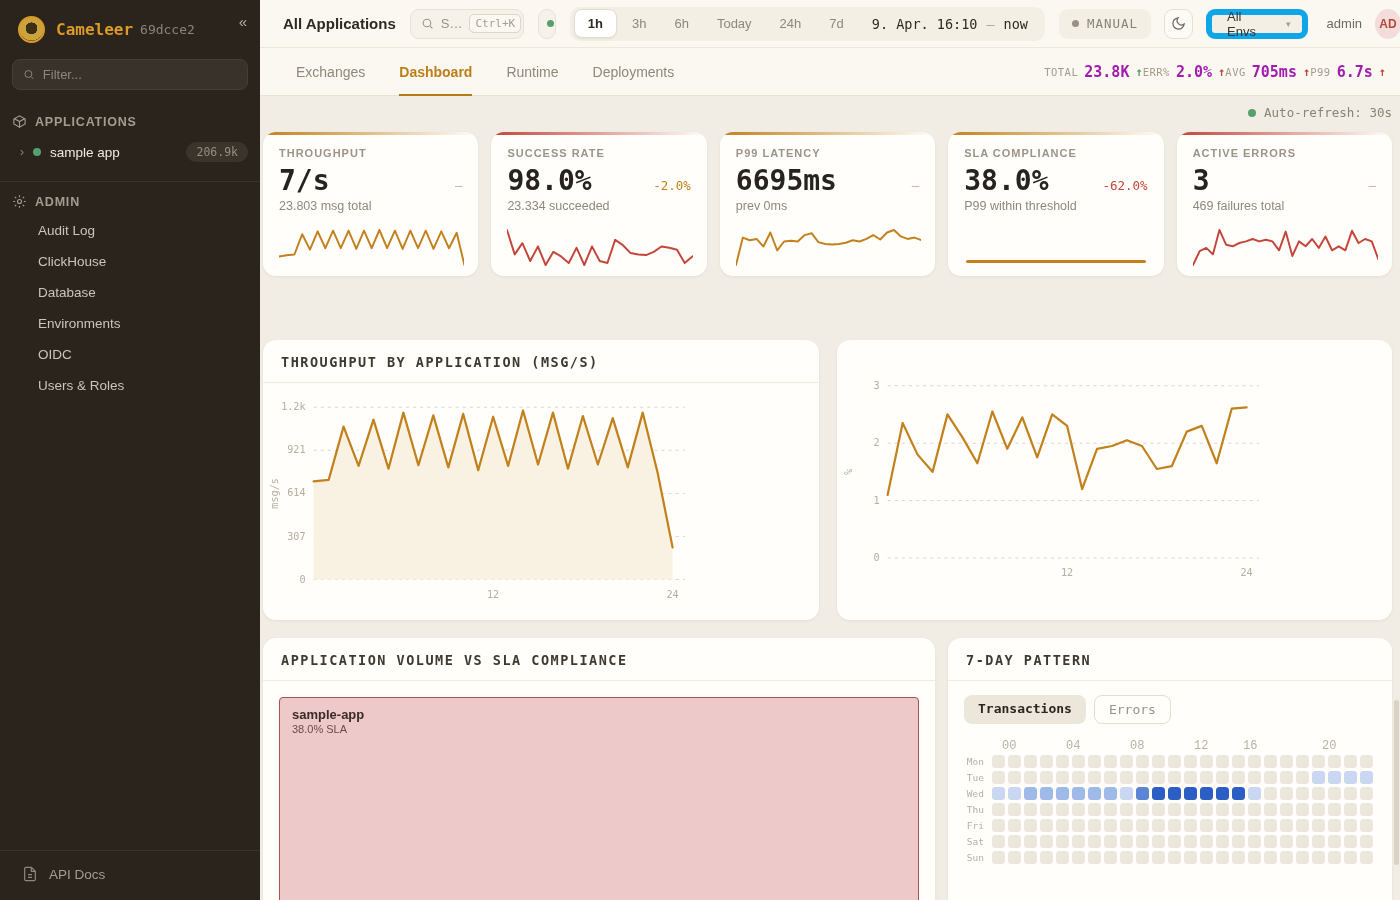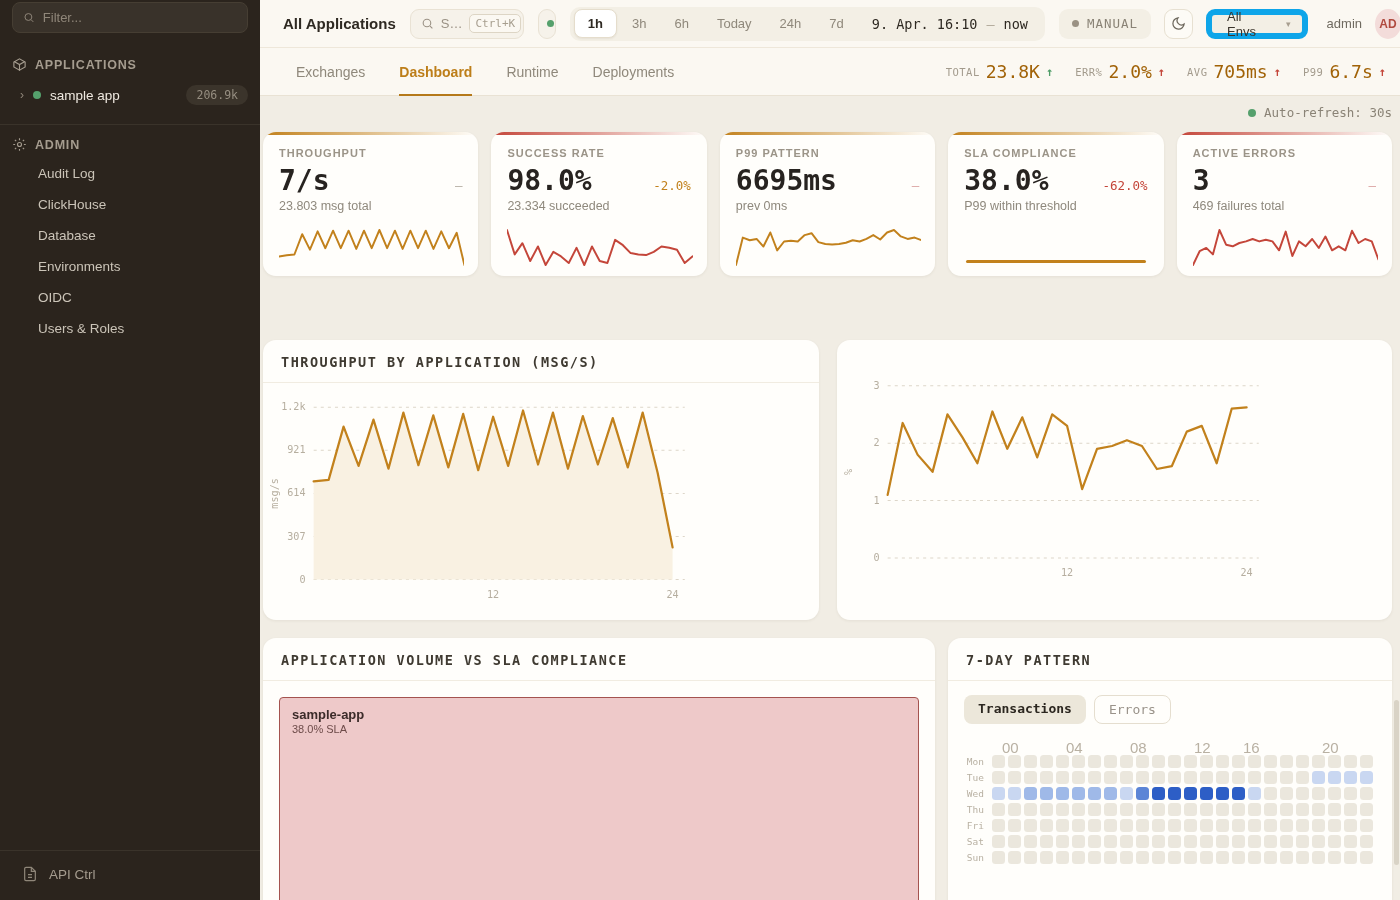--- a/index.html
+++ b/index.html
@@ -64,24 +64,24 @@
 .caret { color:#a79e8f; font-size:9px; }
 .user-name { color:#6f6a60; font-size:13px; margin-left:6px; }
 .avatar { width:30px; height:30px; border-radius:50%; background:#f3dcda; color:#b04a3f; font-weight:bold;
   font-size:12px; display:flex; align-items:center; justify-content:center; cursor:pointer; }
 
 .tabsbar { height:48px; background:#fbf8f2; border-bottom:1px solid #e9e2d4; display:flex; align-items:stretch;
   padding:0 14px 0 36px; gap:34px; flex-shrink:0; }
 .tab { font-size:14px; color:#8f887b; display:flex; align-items:center; position:relative; cursor:pointer; }
 .tab.active { color:#bd7e19; font-weight:bold; }
 .tab.active::after { content:""; position:absolute; left:0; right:0; bottom:-1px; height:2px; background:#b5791a; }
-.tb-stats { margin-left:auto; display:flex; gap:22px; align-items:center; font-family:"DejaVu Sans Mono",monospace; }
+.tb-stats { margin-left:auto; display:flex; align-items:center; font-family:"DejaVu Sans Mono",monospace; }
 .stat { display:flex; align-items:center; gap:6px; }
 .stat-label { font-size:10.5px; color:#a39b8d; letter-spacing:.5px; }
-.stat-value { font-size:18px; font-weight:normal; color:#a16207; }
+.stat-value { font-size:15px; font-weight:bold; color:#a21caf; }
 .stat-arrow { font-size:12px; font-weight:bold; }
 
 
 .content { flex:1; padding:0 8px 0 3px; overflow:hidden; position:relative; }
 .autorefresh { display:flex; justify-content:flex-end; align-items:center; gap:8px;
   font-family:"DejaVu Sans Mono",monospace; font-size:12.5px; color:#8a8376; padding:9px 0 12px; }
 .autorefresh .dot-green { width:8px; height:8px; }
 
 .kpi-row { display:flex; gap:13px; }
 .kpi-card { flex:1; background:#fffefb; border-radius:13px; box-shadow:0 1px 3px rgba(70,55,30,.07);
@@ -109,33 +109,39 @@
 .treemap-node { width:100%; height:118%; background:#eec9c9; border:1.5px solid #a4534f; border-radius:4px; padding:9px 12px; }
 .tm-name { font-size:13px; font-weight:bold; color:#3b2b29; }
 .tm-sub { font-size:11px; color:#6d4b49; margin-top:1px; }
 .pattern-panel { flex:1; display:flex; flex-direction:column; }
 .pattern-body { padding:14px 16px; }
 .toggle-row { display:flex; gap:8px; margin-bottom:15px; }
 .toggle { font-family:"DejaVu Sans Mono",monospace; font-size:13px; padding:6px 14px; border-radius:8px; cursor:pointer; }
 .toggle.active { background:#ece7da; color:#2c2720; font-weight:bold; }
 .toggle.inactive { background:#fffefb; border:1px solid #e5decf; color:#9a938a; }
 .hm-hours { position:relative; margin-left:38px; height:13px; margin-bottom:3px; }
-.hm-hour { position:absolute; top:0; font-family:Liberation Sans, sans-serif; font-size:15px; color:#b9b1a3; }
+.hm-hour { position:absolute; top:0; font-family:Liberation Mono, monospace; font-size:12px; color:#b9b1a3; }
 .hm-row { display:flex; align-items:center; margin-bottom:3px; }
 .hm-day { width:30px; text-align:right; margin-right:8px; font-family:"DejaVu Sans Mono",monospace; font-size:9.5px; color:#b9b1a3; }
 .hm-cell { width:13px; height:13px; border-radius:3.5px; margin-right:3px; flex-shrink:0; }
 
 .scroll-thumb { position:absolute; right:1px; top:700px; width:5px; height:165px; background:#d9d3c6; border-radius:3px; }
 </style>
 </head>
 <body>
 
 <div class="app">
 
   <aside class="sidebar">
+    <div class="sb-header">
+      <div class="logo"></div>
+      <span class="brand-name">Cameleer</span>
+      <span class="brand-ver">69dcce2</span>
+      <span class="collapse">«</span>
+    </div>
     <div class="sb-filter">
       <svg viewBox="0 0 24 24" fill="none" stroke="currentColor" stroke-width="2" width="13" height="13">
           <circle cx="11" cy="11" r="7"></circle>
           <path d="M21 21l-4.3-4.3"></path>
         </svg>
       <input placeholder="Filter..." style="">
     </div>
     <div class="sb-section">
       <svg viewBox="0 0 24 24" fill="none" stroke-width="1.8">
           <path d="M21 16V8l-9-5-9 5v8l9 5 9-5z"></path>
@@ -164,21 +170,21 @@
         <div class="sb-item">Database</div>
         <div class="sb-item">Environments</div>
         <div class="sb-item">OIDC</div>
         <div class="sb-item">Users &amp; Roles</div>
       </nav>
     <div class="sb-footer">
       <svg viewBox="0 0 24 24" fill="none" stroke-width="1.8">
           <path d="M14 2H6a2 2 0 0 0-2 2v16a2 2 0 0 0 2 2h12a2 2 0 0 0 2-2V8z"></path>
           <path d="M14 2v6h6M9 13h6M9 17h6"></path>
         </svg>
-      <span>API Ctrl</span>
+      <span>API Docs</span>
     </div>
   </aside>
 
   <div class="main">
 
     <header class="topbar">
       <span class="tb-title">All Applications</span>
       <div class="search-pill">
         <svg viewBox="0 0 24 24" fill="none" stroke-width="2">
             <circle cx="11" cy="11" r="7"></circle>
@@ -280,21 +286,21 @@
               <span class="kpi-value">98.0%</span>
               <span class="kpi-delta" style="color: rgb(194, 129, 28);">-2.0%</span>
             </div>
             <div class="kpi-sub">23.334 succeeded</div>
             <div class="kpi-spark"><svg viewBox="0 0 190 42" preserveAspectRatio="none" style="width: 100%; height: 100%;">
                 <polyline points="0.0,4.0 7.9,28.4 15.8,17.2 23.8,35.0 31.7,20.5 39.6,39.0 47.5,25.8 55.4,30.4 63.3,37.0 71.3,21.8 79.2,39.0 87.1,20.5 95.0,35.0 102.9,37.0 110.8,13.9 118.8,19.2 126.7,27.1 134.6,28.4 142.5,29.1 150.4,25.8 158.3,20.5 166.3,21.8 174.2,23.8 182.1,37.0 190.0,30.4" fill="none" stroke="#c4463a" stroke-width="2" stroke-linejoin="round" stroke-linecap="round"></polyline>
               </svg></div>
           </div>
           <div class="kpi-card">
             <div class="kpi-accent" style="background: linear-gradient(90deg, rgb(194, 129, 28), rgba(255, 255, 255, 0));"></div>
-            <div class="kpi-label">P99 PATTERN</div>
+            <div class="kpi-label">P99 LATENCY</div>
             <div class="kpi-value-row">
               <span class="kpi-value">6695ms</span>
               <span class="kpi-delta" style="color: rgb(219, 163, 160);">–</span>
             </div>
             <div class="kpi-sub">prev 0ms</div>
             <div class="kpi-spark"><svg viewBox="0 0 190 42" preserveAspectRatio="none" style="width: 100%; height: 100%;">
                 <polyline points="0.0,39.0 7.0,11.6 14.1,14.2 21.1,12.9 28.1,20.5 35.2,6.5 42.2,24.4 49.3,15.5 56.3,14.8 63.3,15.5 70.4,9.1 77.4,7.2 84.4,16.1 91.5,18.0 98.5,18.6 105.6,18.0 112.6,16.7 119.6,14.2 126.7,15.5 133.7,12.9 140.7,9.1 147.8,13.5 154.8,6.5 161.9,4.0 168.9,10.4 175.9,12.9 183.0,11.6 190.0,14.2" fill="none" stroke="#c2811c" stroke-width="2" stroke-linejoin="round" stroke-linecap="round"></polyline>
               </svg></div>
           </div>
           <div class="kpi-card">

